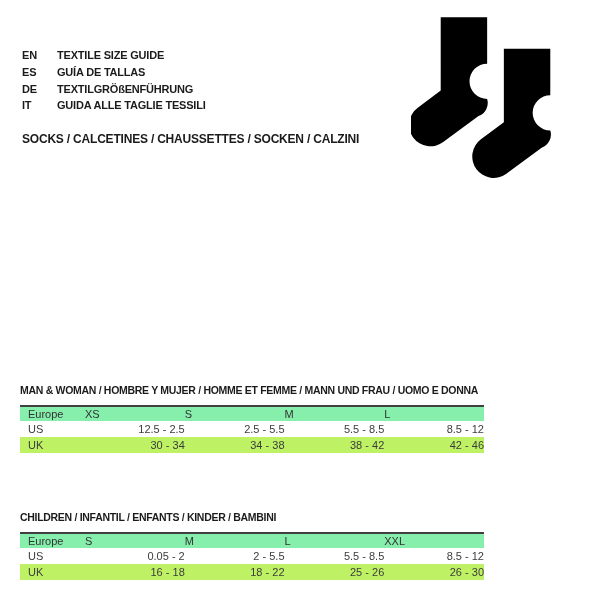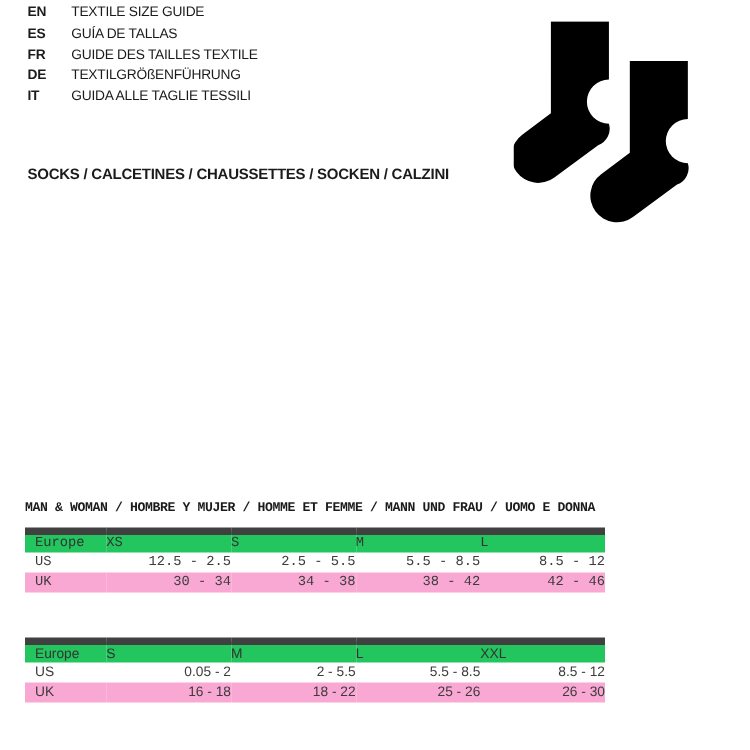--- a/index.html
+++ b/index.html
@@ -2,67 +2,63 @@
 <html><head>
 <meta charset="utf-8">
 <style>
   html,body{margin:0;padding:0;}
   body{
     width:600px;height:600px;position:relative;background:#ffffff;
     font-family:"Liberation Sans","DejaVu Sans",sans-serif;
     color:#1b1b1b;overflow:hidden;
   }
   
-  .lang-list{position:absolute;top:4px;left:22px;}
+  .lang-list{position:absolute;top:24px;left:22px;}
   .lang-row{display:flex;align-items:baseline;height:16.8px;}
   .lang-code{width:35px;font-size:11px;font-weight:700;letter-spacing:-0.2px;}
-  .lang-label{font-size:11px;font-weight:400;letter-spacing:-0.2px;white-space:nowrap;}
+  .lang-label{font-size:11px;font-weight:700;letter-spacing:-0.2px;white-space:nowrap;margin-top:25px;}
   
   .category-line{
     position:absolute;top:108px;left:22px;
     font-size:12px;font-weight:700;letter-spacing:-0.2px;white-space:nowrap;margin-top:24px;
   }
   
   .icon-wrap{position:absolute;top:17px;left:411px;width:143px;height:162px;}
   .icon-wrap svg{display:block;width:100%;height:100%;}
   
   .size-table{position:absolute;left:20px;width:464px;}
   .size-table h2{
     margin:0 0 8px 0;font-size:10.5px;line-height:14px;font-weight:700;
     letter-spacing:-0.3px;color:#1b1b1b;white-space:nowrap;
   }
   table{
     border-collapse:collapse;table-layout:fixed;width:464px;
     font-size:11px;color:#3c3c3c;
   }
   col.c-region{width:65px;}
-  thead tr{background:#22c55e;border-top:6px solid #404040;}
+  thead tr{background:#86efac;border-top:2px solid #404040;}
   thead th{font-weight:400;height:14px;padding:0;text-align:left;line-height:1;color:#333333;}
   tbody tr{height:16px;margin-top:45px;}
-  tbody tr.alt{background:#f9a8d4;}
+  tbody tr.alt{background:#bef264;}
   tbody td{padding:0;text-align:right;line-height:1;}
   th:first-child,td:first-child{text-align:left;padding-left:8px;}
-  .tbl-adults{top:400px;font-family:Liberation Mono, monospace;}
+  .tbl-adults{top:383px;}
   .tbl-children{top:510px;}
 </style>
 </head>
 <body>
 
 <div class="lang-list">
   <div class="lang-row">
     <span class="lang-code">EN</span>
     <span class="lang-label">TEXTILE SIZE GUIDE</span>
   </div>
   <div class="lang-row">
     <span class="lang-code">ES</span>
     <span class="lang-label">GUÍA DE TALLAS</span>
-  </div>
-  <div class="lang-row">
-    <span class="lang-code">FR</span>
-    <span class="lang-label">GUIDE DES TAILLES TEXTILE</span>
   </div>
   <div class="lang-row">
     <span class="lang-code">DE</span>
     <span class="lang-label">TEXTILGRÖßENFÜHRUNG</span>
   </div>
   <div class="lang-row">
     <span class="lang-code">IT</span>
     <span class="lang-label">GUIDA ALLE TAGLIE TESSILI</span>
   </div>
 </div>
@@ -114,20 +110,21 @@
         <td>30 - 34</td>
         <td>34 - 38</td>
         <td>38 - 42</td>
         <td>42 - 46</td>
       </tr>
     </tbody>
   </table>
 </section>
 
 <section class="size-table tbl-children">
+  <h2>CHILDREN / INFANTIL / ENFANTS / KINDER / BAMBINI</h2>
   <table>
     <colgroup>
         <col class="c-region">
         <col>
         <col>
         <col>
         <col>
       </colgroup>
     <thead>
       <tr>

